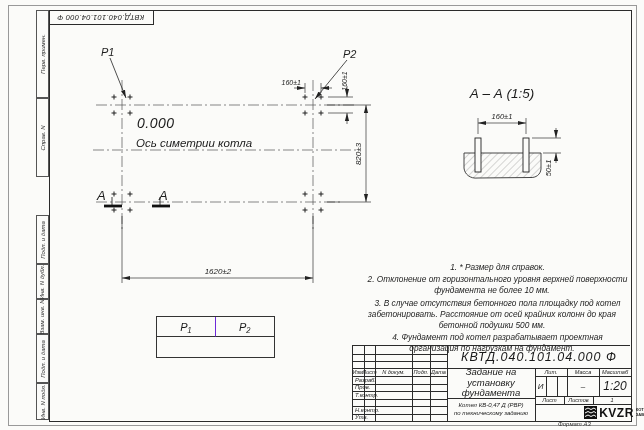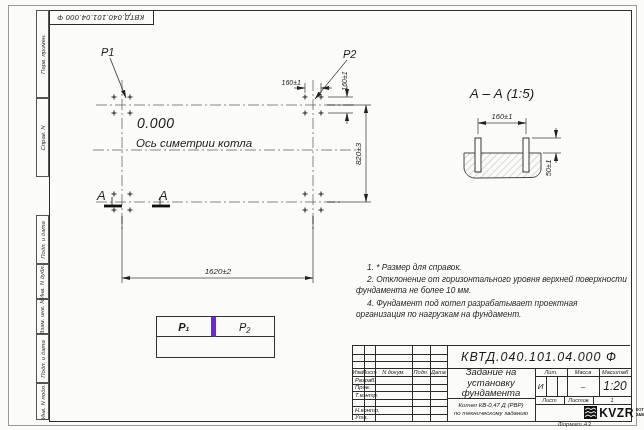--- a/index.html
+++ b/index.html
@@ -9,26 +9,26 @@
   
   #outer-border{left:8px;top:5px;width:627px;height:419px;border:1px solid #999;}
   #main-frame{left:49px;top:10px;width:581px;height:410px;border:1.4px solid #2b2b2b;}
   
   #corner-stamp{left:49px;top:10px;width:104px;height:14px;border-right:1.2px solid #2b2b2b;border-bottom:1.2px solid #2b2b2b;display:flex;align-items:center;justify-content:center;}
   #corner-stamp span{transform:rotate(180deg);font-size:7.5px;font-style:italic;color:#222;white-space:nowrap;letter-spacing:.3px;}
   
   .vbox{left:36px;width:13px;border:1px solid #555;display:flex;align-items:center;justify-content:center;box-sizing:border-box;}
   .vbox span{transform:rotate(-90deg);font-size:6px;font-style:italic;color:#333;white-space:nowrap;}
   
-  #notes{left:356px;top:262px;width:272px;color:#1d1d1d;}
+  #notes{left:356px;top:262px;width:272px;color:#1d1d1d;text-align:center;}
   #notes p{margin:0 0 1px 0;font-size:8.3px;font-style:italic;line-height:1.35;text-indent:11px;}
   
   #load-table{left:156px;top:316px;width:119px;height:42px;border:1px solid #333;box-sizing:border-box;display:grid;grid-template-columns:1fr 1fr;grid-template-rows:1fr 1fr;}
   #load-table div{display:flex;align-items:center;justify-content:center;font-style:italic;font-size:11px;color:#1a1a1a;box-sizing:border-box;}
-  #load-table .c1{border-right:5px solid #6d28d9;font-weight:bold;}
+  #load-table .c1{border-right:1px solid #6d28d9;}
   #load-table .r1{border-bottom:1px solid #333;}
   
   #title-block{left:352px;top:345px;width:278px;height:75px;border-top:1.4px solid #2b2b2b;border-left:1.4px solid #2b2b2b;box-sizing:border-box;}
   .ln{position:absolute;background:#2b2b2b;}
   .tb-txt{position:absolute;font-style:italic;color:#1a1a1a;display:flex;align-items:center;justify-content:center;text-align:center;}
   .tb-small{font-size:5.6px;}
   .tb-row-label{justify-content:flex-start;padding-left:2px;font-size:5.8px;}
   #tb-designation{font-size:12.5px;letter-spacing:1px;white-space:nowrap;}
   #tb-title{font-size:9.5px;line-height:1.1;}
   #tb-subject{font-size:6px;line-height:1.25;}
@@ -175,20 +175,21 @@
       <line x1="556" y1="128" x2="556" y2="138" marker-end="url(#arw)"></line>
       <line x1="556" y1="163" x2="556" y2="153" marker-end="url(#arw)"></line>
     </g>
     <text x="502" y="119" font-size="7.5" text-anchor="middle">160±1</text>
     <text x="551" y="168" font-size="7.5" text-anchor="middle" transform="rotate(-90 551 168)">50±1</text>
   </svg>
 
   <div class="abs" id="notes">
     <p>1. * Размер для справок.</p>
     <p>2. Отклонение от горизонтального уровня верхней поверхности фундамента не более 10 мм.</p>
+    <p>3. В случае отсутствия бетонного пола площадку под котел забетонировать. Расстояние от осей крайних колонн до края бетонной подушки 500 мм.</p>
     <p>4. Фундамент под котел разрабатывает проектная организация по нагрузкам на фундамент.</p>
   </div>
 
   <div class="abs" id="load-table">
     <div class="c1 r1">P₁</div>
     <div class="r1">P₂</div>
   </div>
 
   <div class="abs" id="title-block">
 

